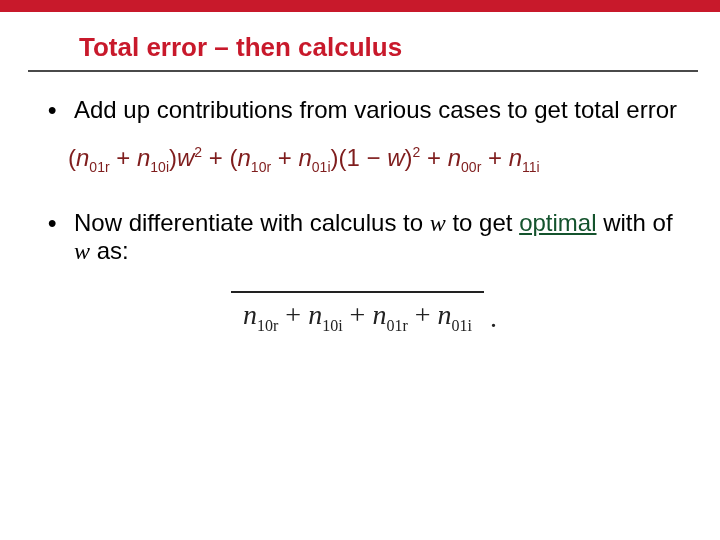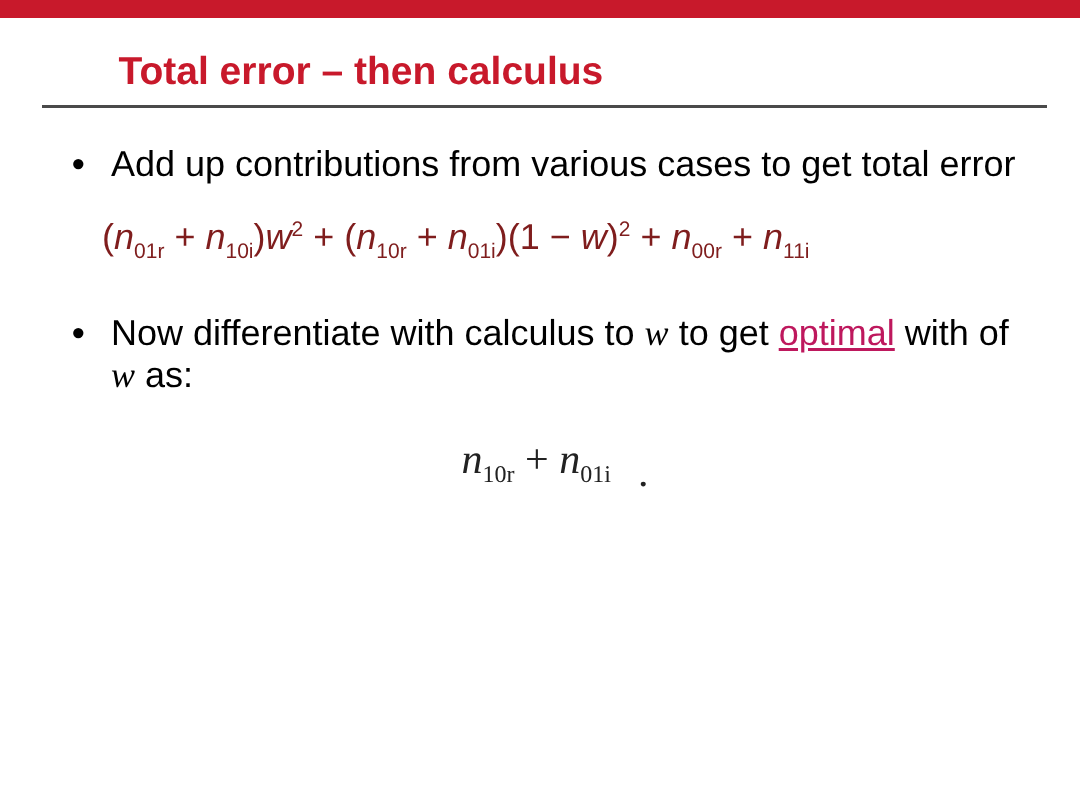--- a/index.html
+++ b/index.html
@@ -53,21 +53,21 @@
     flex: 0 0 26px;
     text-align: left;
   }
   .bullet-text {
     font-size: 24px;
     font-weight: normal;
     color: #000;
     line-height: 28px;
   }
   .bullet-text .ital { font-style: italic; font-family: "Times New Roman", serif; }
-  .bullet-text .opt { color: #be185d; }
+  .bullet-text .opt { color: #14532d; }
   .bullet-text .ul { text-decoration: underline; }
   .formula1 {
     margin: 20px 0 34px 20px;
     font-family: Liberation Sans, sans-serif;
     font-size: 24px;
     color: #7f1d1d;
     white-space: nowrap;
   }
   .formula1 sub { font-size: 14px; vertical-align: sub; }
   .formula1 sup { font-size: 14px; vertical-align: super; }
@@ -125,19 +125,19 @@
 
   <div class="bullet-row">
     <div class="bullet-dot">•</div>
     <div class="bullet-text">
       <span>Now differentiate with calculus to </span><span class="ital">w</span><span> to get </span><span class="opt ul">optimal</span><span> with of </span><span class="ital">w</span><span> as:</span>
     </div>
   </div>
 
   <div class="formula2">
     <span class="frac">
-      <span class="num">
-        <span class="it">n</span><sub>10r</sub><span> + </span><span class="it">n</span><sub>01i</sub>
+      <span class="den">
+        <span class="it">n</span><sub>10r</sub><span> + </span><span class="it">n</span><sub>10i</sub><span> + </span><span class="it">n</span><sub>01r</sub><span> + </span><span class="it">n</span><sub>01i</sub>
       </span>
     </span><span class="dot">.</span>
   </div>
 
 </div>
 
 </body></html>

